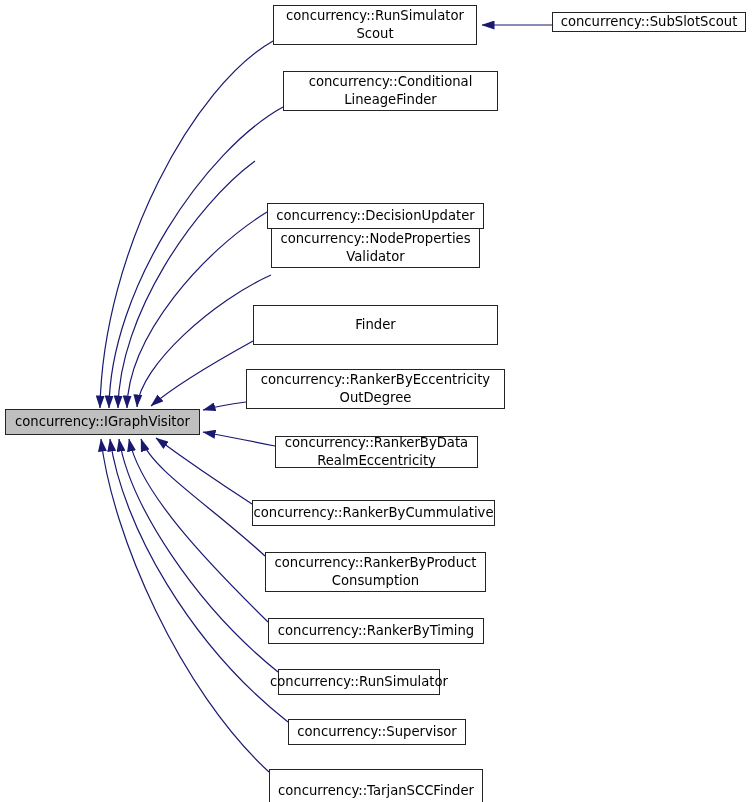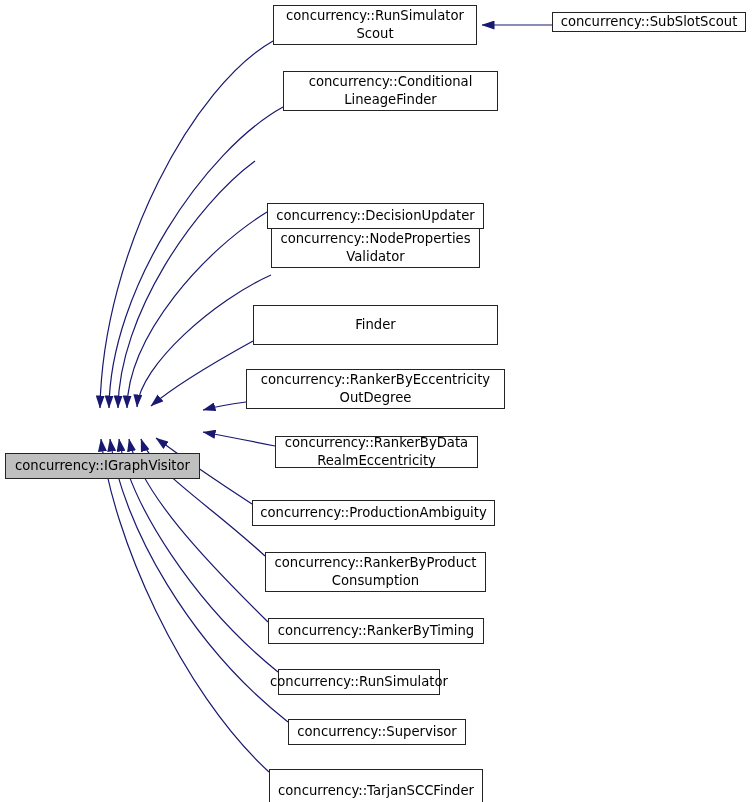--- a/index.html
+++ b/index.html
@@ -53,21 +53,20 @@
     align-items: center;
     justify-content: center;
     text-align: center;
     white-space: nowrap;
     cursor: pointer;
   }
   .node.base {
     background: var(--highlight-background);
     border-width: 1.8px;
     cursor: default;
-    margin-top: 44px;
   }
 </style>
 </head>
 <body>
 
 <div class="canvas">
 
   <svg class="edges" viewBox="0 0 752 802" xmlns="http://www.w3.org/2000/svg">
     <defs>
       <marker id="arrowhead" markerUnits="userSpaceOnUse" markerWidth="13" markerHeight="9" refX="12.5" refY="4.5" orient="auto">
@@ -127,21 +126,21 @@
     <span>concurrency::RankerByEccentricity</span>
     <span>OutDegree</span>
   </div>
 
   <div class="node" style="left:275px;top:436px;width:203px;height:32px">
     <span>concurrency::RankerByData</span>
     <span>RealmEccentricity</span>
   </div>
 
   <div class="node" style="left:252px;top:500px;width:243px;height:26px">
-    <span>concurrency::ProductionAmbiguity</span>
+    <span>concurrency::RankerByCummulative</span>
   </div>
 
   <div class="node" style="left:265px;top:552px;width:221px;height:40px">
     <span>concurrency::RankerByProduct</span>
     <span>Consumption</span>
   </div>
 
   <div class="node" style="left:268px;top:618px;width:216px;height:26px">
     <span>concurrency::RankerByTiming</span>
   </div>

